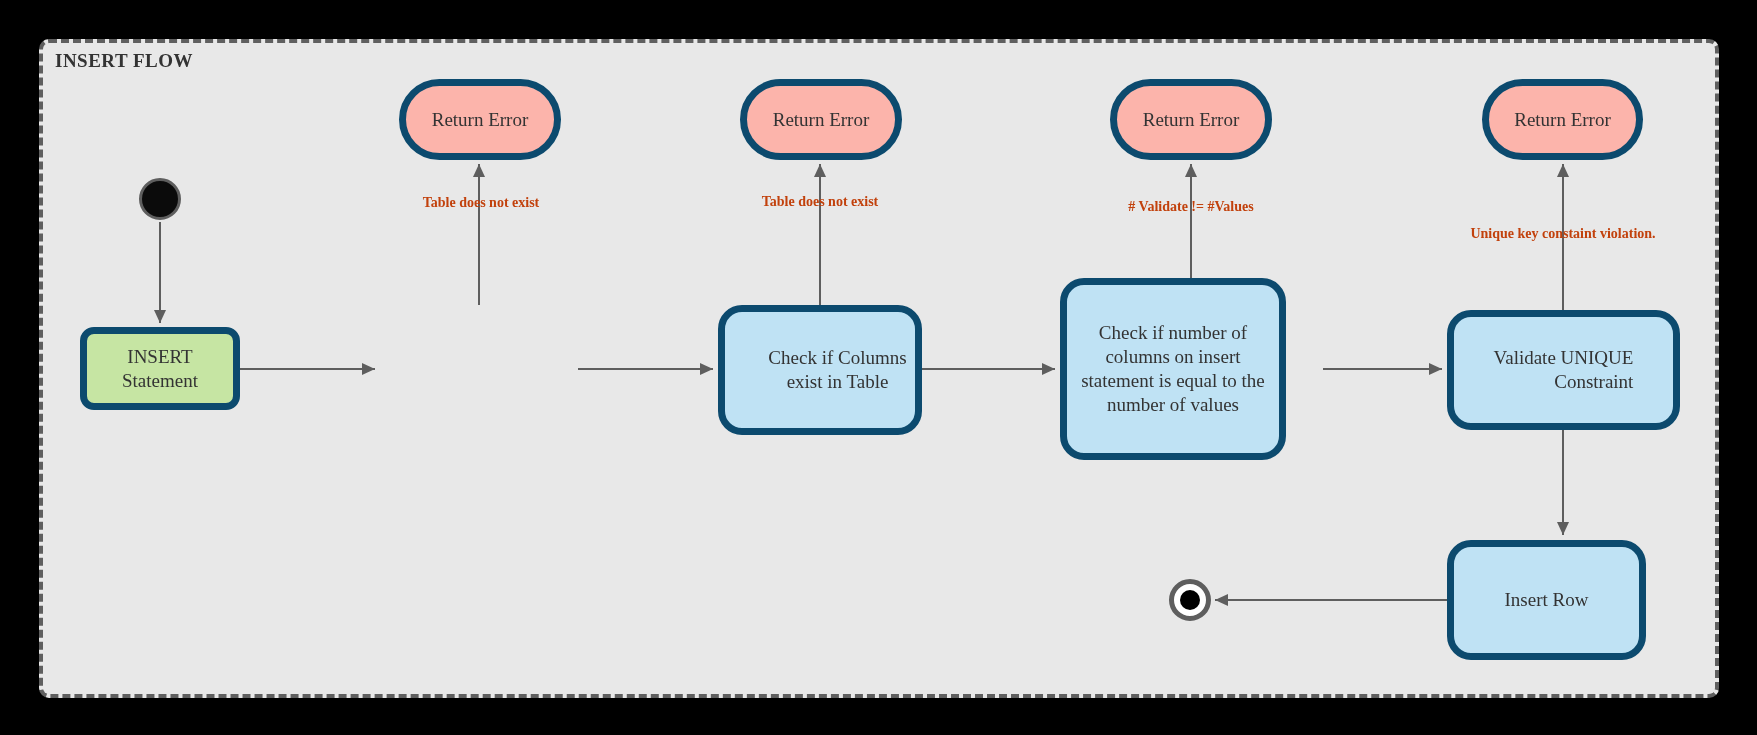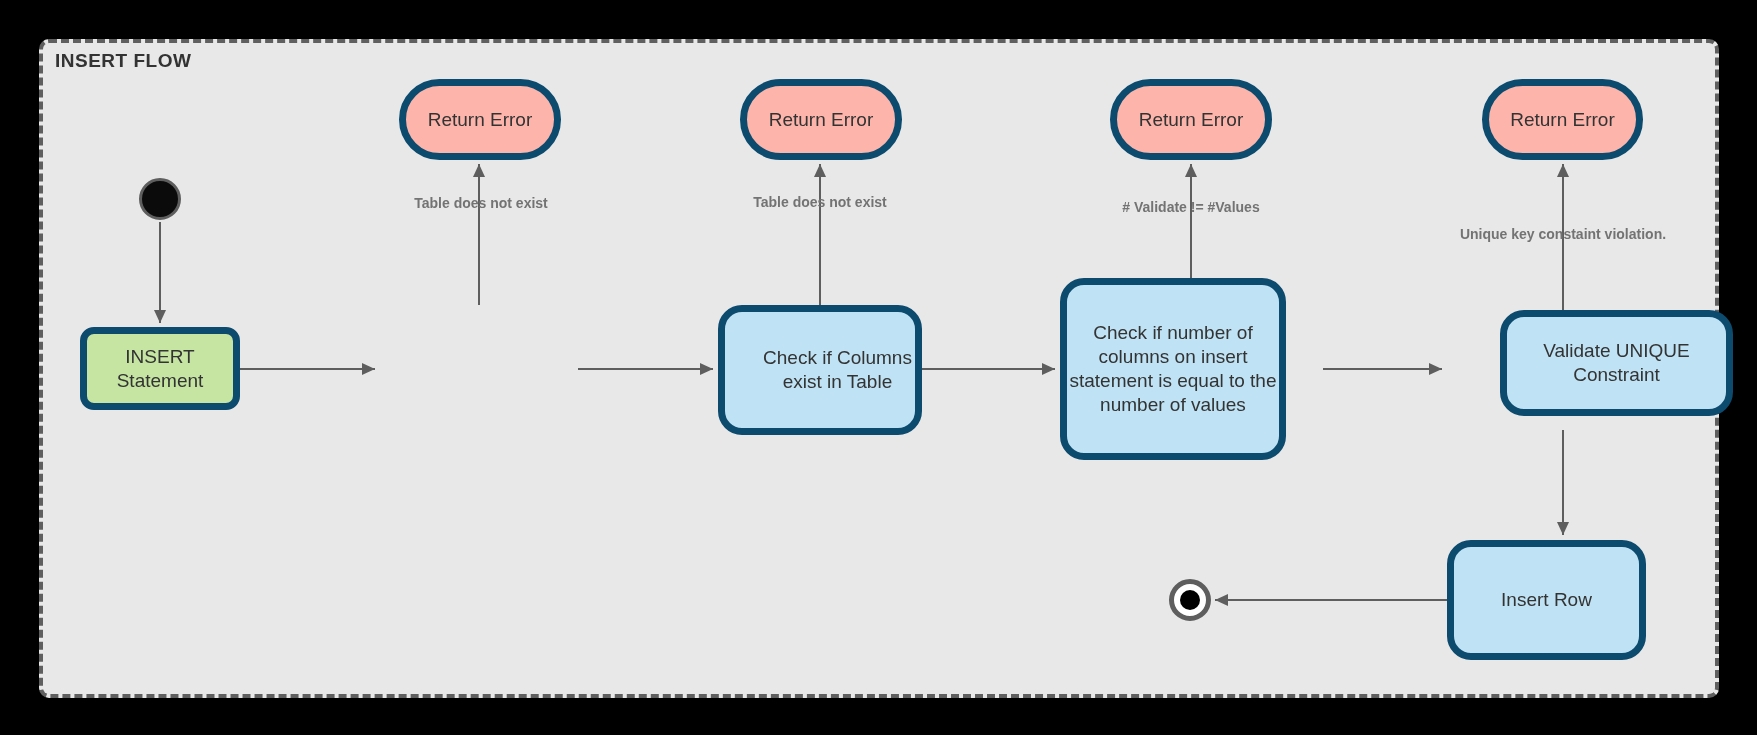--- a/index.html
+++ b/index.html
@@ -1,20 +1,20 @@
 <!DOCTYPE html>
 <html><head>
 <meta charset="utf-8">
 <style>
   html, body { margin: 0; padding: 0; background: #000; }
   #stage {
     position: relative;
     width: 1757px; height: 735px;
     background: #000;
-    font-family: Liberation Sans, sans-serif;
+    font-family: Liberation Serif, serif;
     overflow: hidden;
   }
   #canvas-frame {
     position: absolute;
     left: 39px; top: 39px;
     width: 1680px; height: 659px;
     background: #e8e8e8;
     border: 4px dashed #5f5f5f;
     border-radius: 10px;
     box-sizing: border-box;
@@ -42,21 +42,21 @@
     white-space: pre-line;
   }
   .node.process { background: #bfe2f4; border-radius: 24px; }
   .node.start-action { background: #c6e5a3; border-radius: 14px; }
   .node.terminator { background: #fcb4ab; border-radius: 41px; }
   .edge-label {
     position: absolute;
     transform: translate(-50%, -50%);
     font-size: 14px;
     font-weight: bold;
-    color: #737373;
+    color: #c2410c;
     white-space: nowrap;
   }
 </style>
 </head>
 <body>
 
 <div id="stage">
 
   <div id="canvas-frame"></div>
 
@@ -102,21 +102,21 @@
 exist in Table</span>
   </div>
 
   <div class="node process" style="left:1060px; top:278px; width:226px; height:182px;">
     <span>Check if number of
 columns on insert
 statement is equal to the
 number of values</span>
   </div>
 
-  <div class="node process" style="left:1500px; top:310px; width:233px; height:106px;">
+  <div class="node process" style="left:1447px; top:310px; width:233px; height:120px;text-align:right;">
     <span>Validate UNIQUE
 Constraint</span>
   </div>
 
   <div class="node process" style="left:1447px; top:540px; width:199px; height:120px;">
     <span>Insert Row</span>
   </div>
 
   <div class="node terminator" style="left:399px; top:79px; width:162px; height:81px;">
     <span>Return Error</span>

